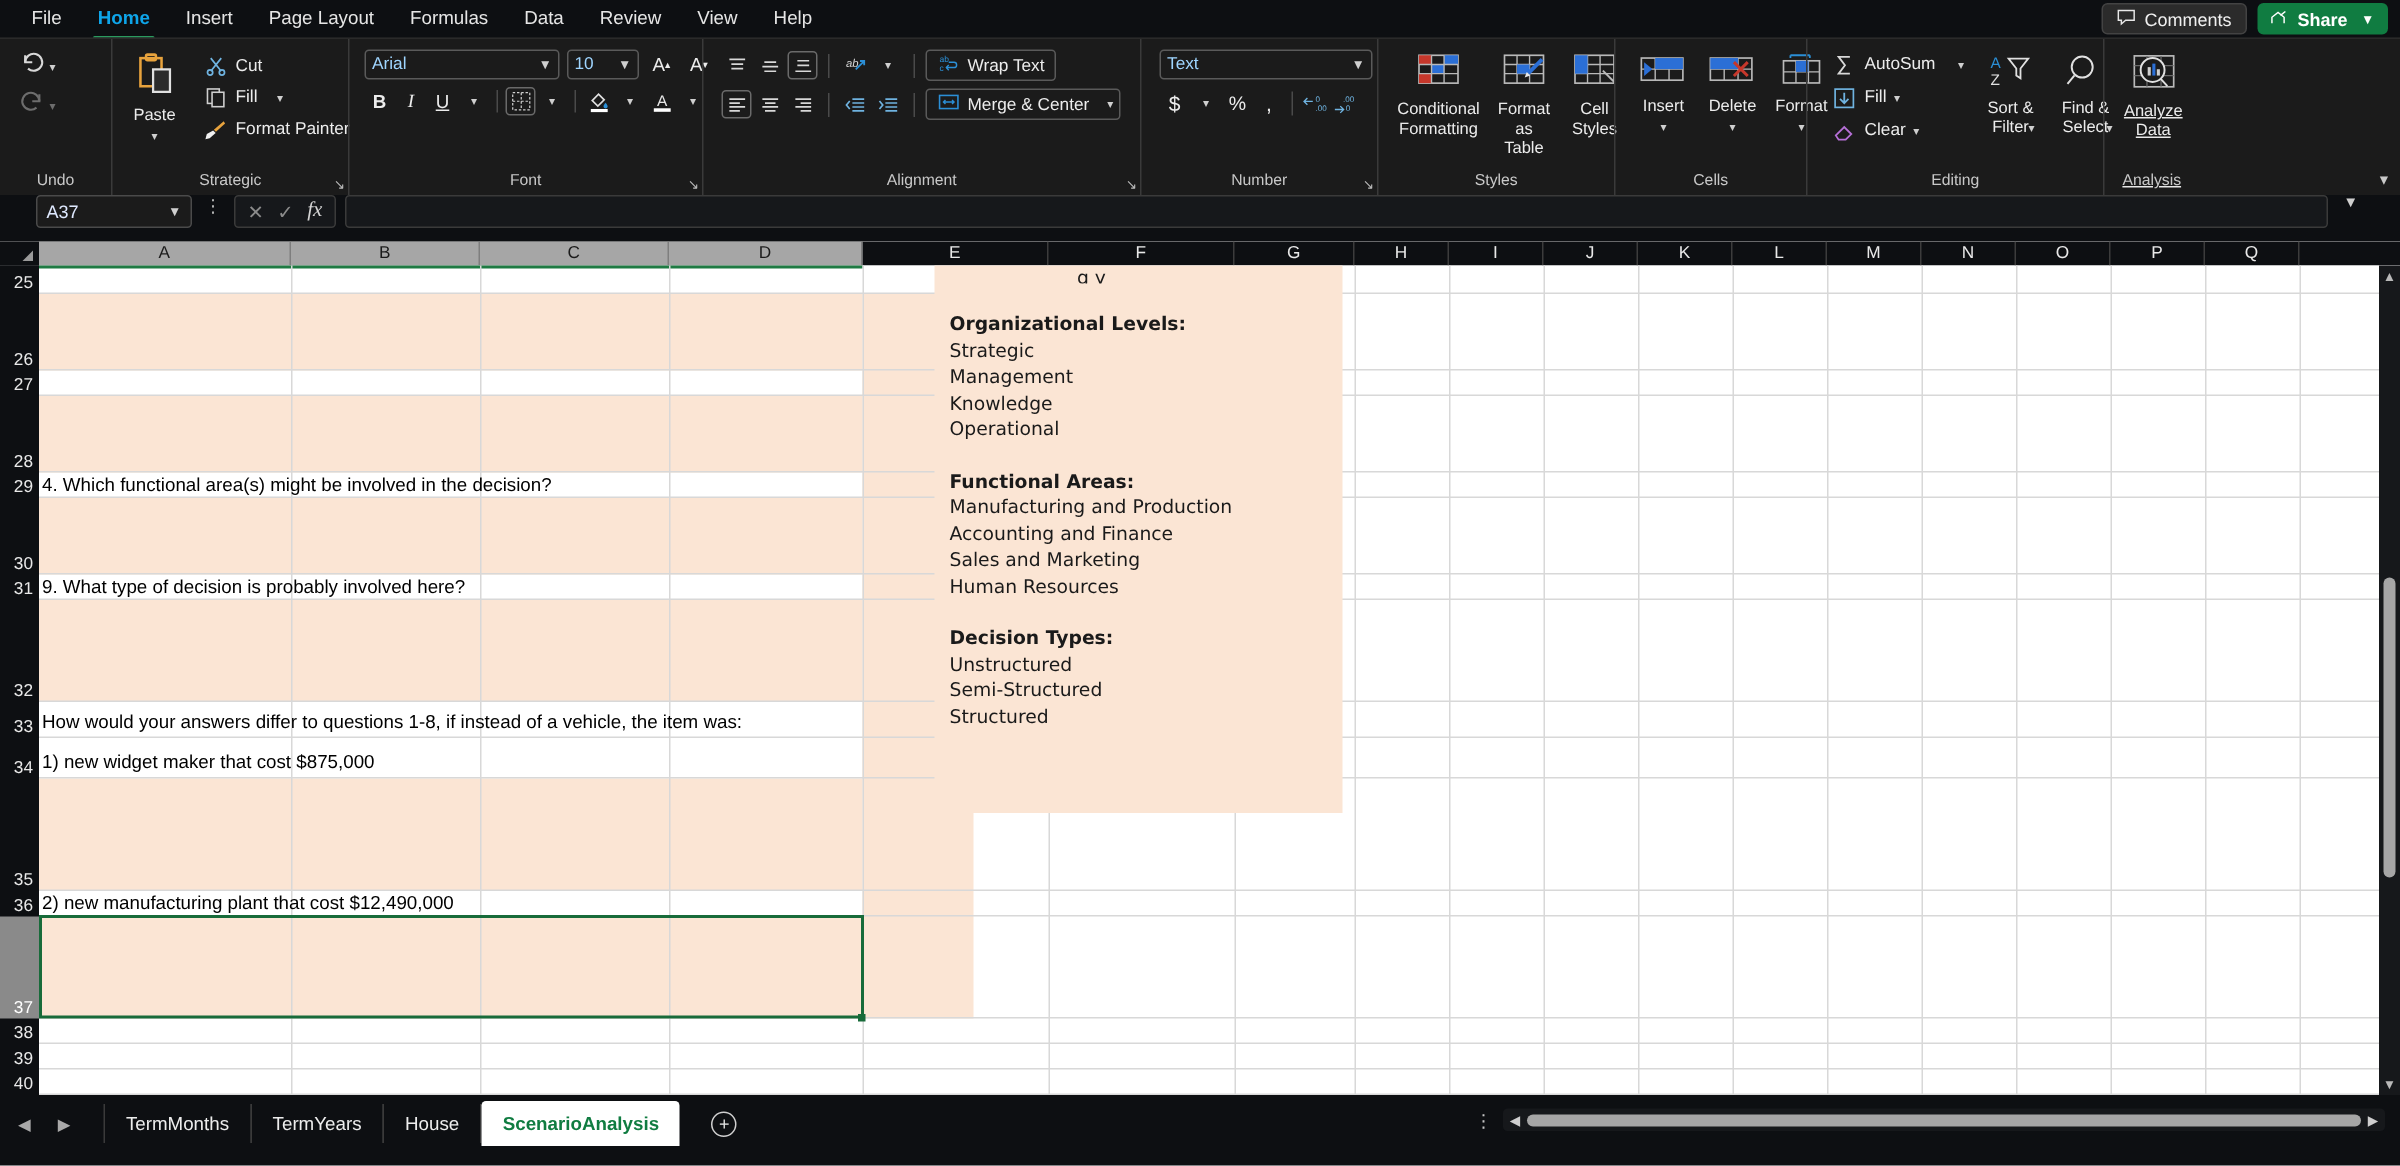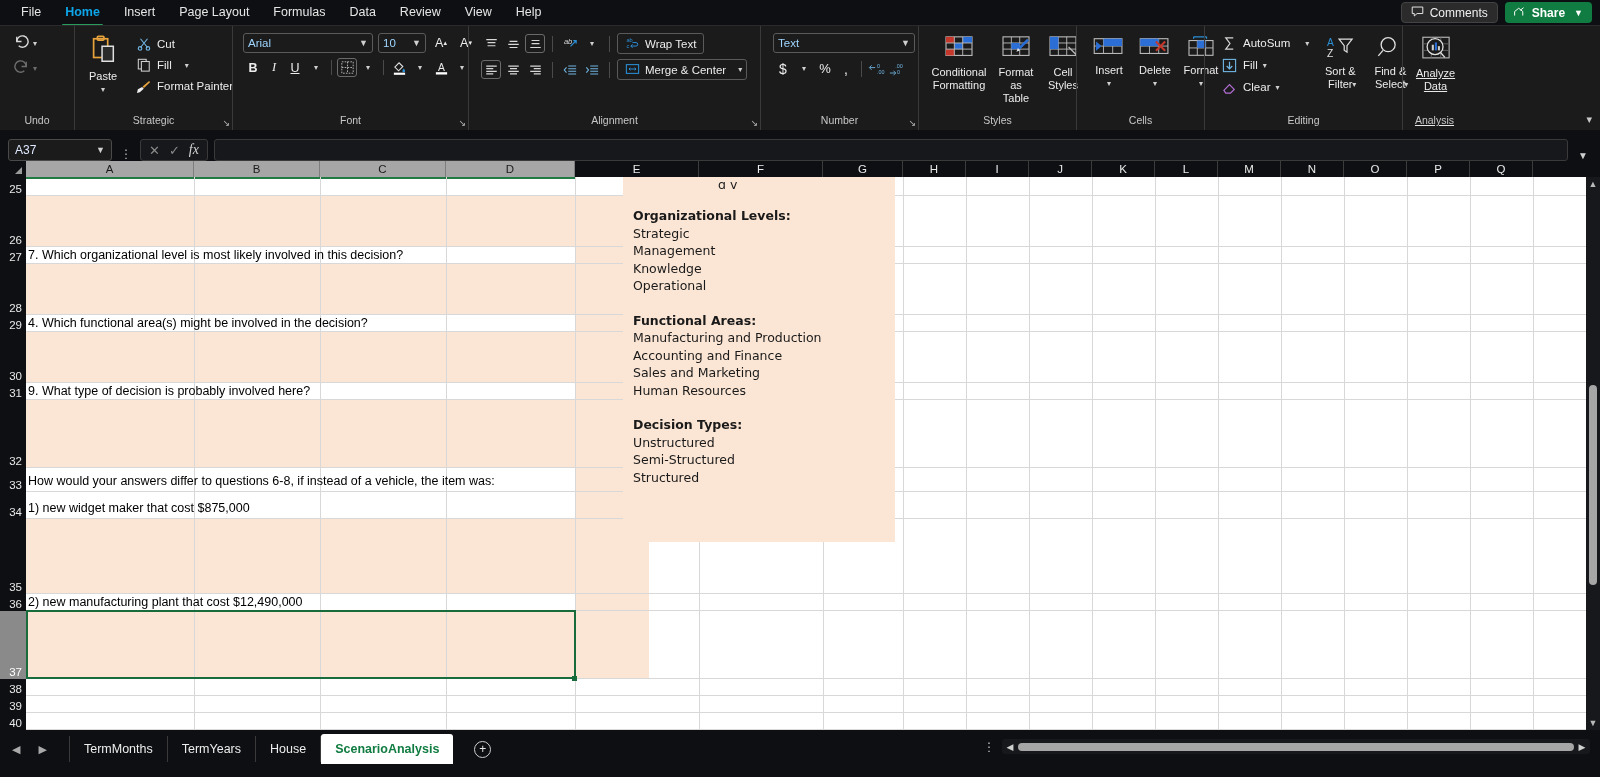--- a/index.html
+++ b/index.html
@@ -81,22 +81,22 @@
   }
   .fmtbtn{
     width:20px; height:19px; display:flex; align-items:center; justify-content:center;
     font-size:12.5px; color:#ececec;
   }
   .fmtbtn.boxed{ border:1px solid #6a6a6a; border-radius:3px; }
   .ribcollapse{ position:absolute; right:8px; bottom:4px; font-size:11px; color:#c9c9c9; }
 
   
   .fbar{
-    height:31px; background:#0d0f12; display:flex; align-items:flex-end;
-    padding:0 8px; gap:6px;
+    height:31px; background:#0d0f12; display:flex; align-items:flex-start;
+    padding:0 24px; gap:6px;
   }
   .namebox{
     width:104px; height:22px; background:#1b1b1b; border:1px solid #4a4a4a;
     border-radius:3px; display:flex; align-items:center; padding:0 6px;
     font-size:12px; color:#dfe9ff;
   }
   .namebox .cv{ margin-left:auto; font-size:9px; color:#d0d0d0; }
   .dots{ color:#bdbdbd; font-size:12px; padding:0 2px; }
   .fxgrp{
     height:22px; display:flex; align-items:center; gap:9px; padding:0 8px;
@@ -765,24 +765,23 @@
       <div class="gline-v" style="left:1003px; height:553px"></div>
       <div class="gline-v" style="left:1066px; height:553px"></div>
       <div class="gline-v" style="left:1129px; height:553px"></div>
       <div class="gline-v" style="left:1192px; height:553px"></div>
       <div class="gline-v" style="left:1255px; height:553px"></div>
       <div class="gline-v" style="left:1318px; height:553px"></div>
       <div class="gline-v" style="left:1381px; height:553px"></div>
       <div class="gline-v" style="left:1444px; height:553px"></div>
       <div class="gline-v" style="left:1507px; height:553px"></div>
 
-      <div class="gcell" style="left:0; top:71px;"><span class="txt">7. Which organizational level is most likely involved in this decision?</span></div>
       <div class="gcell" style="left:0; top:139px;"><span class="txt">4. Which functional area(s) might be involved in the decision?</span></div>
       <div class="gcell" style="left:0; top:207px;"><span class="txt">9. What type of decision is probably involved here?</span></div>
-      <div class="gcell" style="left:0; top:297px;"><span class="txt">How would your answers differ to questions 6-8, if instead of a vehicle, the item was:</span></div>
+      <div class="gcell" style="left:0; top:297px;"><span class="txt">How would your answers differ to questions 1-8, if instead of a vehicle, the item was:</span></div>
       <div class="gcell" style="left:0; top:324px;"><span class="txt">   1) new widget maker that cost $875,000</span></div>
       <div class="gcell" style="left:0; top:418px;"><span class="txt">   2) new manufacturing plant that cost $12,490,000</span></div>
 
       <div class="selbox" style="left:0; top:433px; width:550px; height:69px;"></div>
       <div class="selhandle" style="left:546px; top:499px;"></div>
 
       <div class="notebox" style="left:597px; top:0px; width:272px; height:365px;">
         <div class="nb-clip" style="font-size:12.5px;padding-left:95px;">g  y</div>
         <div style="height:30px"></div>
         <div class="nb-line nb-head">Organizational Levels:</div>

